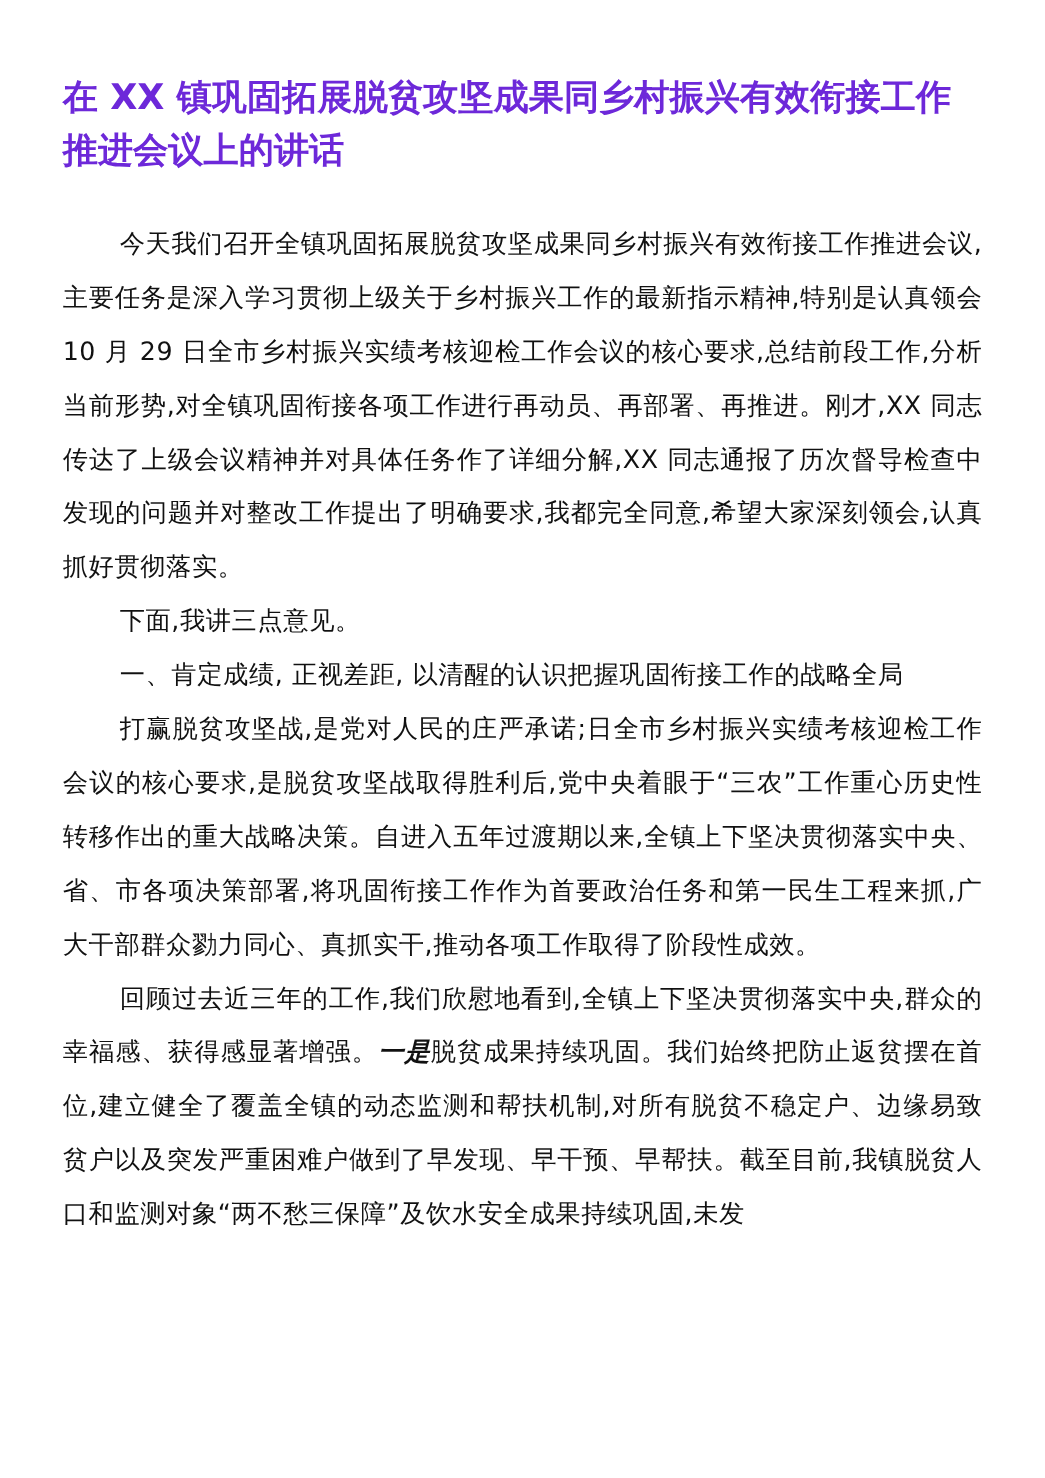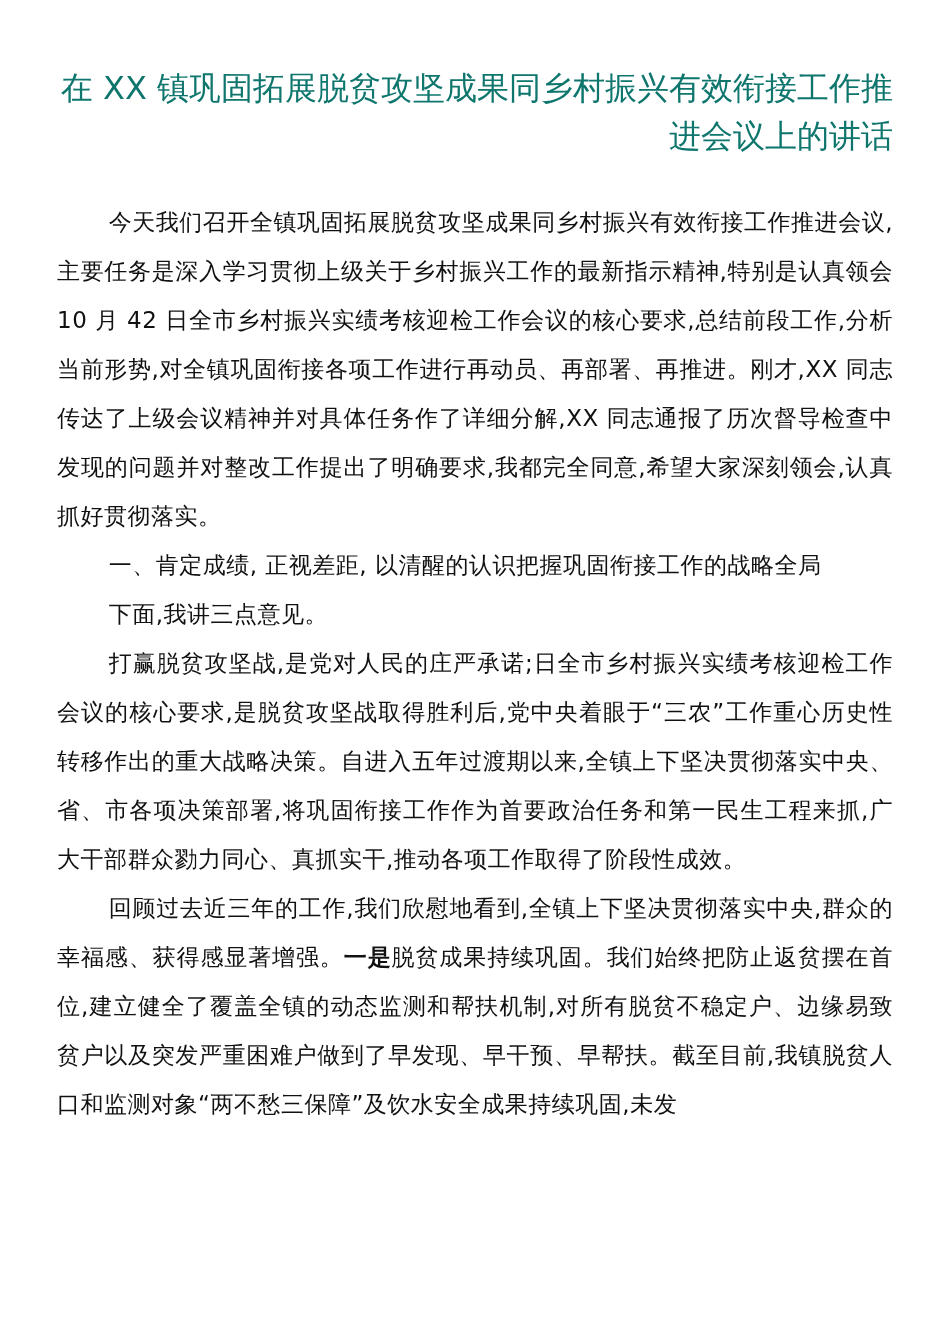--- a/index.html
+++ b/index.html
@@ -18,24 +18,24 @@
     .page {
       position: absolute;
       left: 57px;
       top: 64px;
       width: 836px;
     }
     .doc-title {
       margin: 0;
       font-size: 32px;
       line-height: 48px;
-      font-weight: normal;
-      text-align: right;
+      font-weight: bold;
+      text-align: left;
       letter-spacing: 0px;
-      color: #0f766e;
+      color: #6d28d9;
     }
     .doc-body {
       margin-top: 38px;
     }
     .para {
       margin: 0;
       font-size: 23px;
       line-height: 49px;
       text-align: justify;
       text-justify: inter-character;
@@ -46,33 +46,34 @@
     }
     .para.salutation {
       margin-bottom: 0;
     }
     .para.heading {
       text-indent: 2.25em;
       text-align: left;
     }
     .bold {
       font-weight: bold;
+      font-style: italic;
     }
   </style>
 </head>
 <body>
 
 <div class="page">
   <h1 class="doc-title">在 XX 镇巩固拓展脱贫攻坚成果同乡村振兴有效衔接工作推进会议上的讲话</h1>
 
   <div class="doc-body">
 
-    <p class="para indent">今天我们召开全镇巩固拓展脱贫攻坚成果同乡村振兴有效衔接工作推进会议,主要任务是深入学习贯彻上级关于乡村振兴工作的最新指示精神,特别是认真领会 10 月 42 日全市乡村振兴实绩考核迎检工作会议的核心要求,总结前段工作,分析当前形势,对全镇巩固衔接各项工作进行再动员、再部署、再推进。刚才,XX 同志传达了上级会议精神并对具体任务作了详细分解,XX 同志通报了历次督导检查中发现的问题并对整改工作提出了明确要求,我都完全同意,希望大家深刻领会,认真抓好贯彻落实。</p>
+    <p class="para indent">今天我们召开全镇巩固拓展脱贫攻坚成果同乡村振兴有效衔接工作推进会议,主要任务是深入学习贯彻上级关于乡村振兴工作的最新指示精神,特别是认真领会 10 月 29 日全市乡村振兴实绩考核迎检工作会议的核心要求,总结前段工作,分析当前形势,对全镇巩固衔接各项工作进行再动员、再部署、再推进。刚才,XX 同志传达了上级会议精神并对具体任务作了详细分解,XX 同志通报了历次督导检查中发现的问题并对整改工作提出了明确要求,我都完全同意,希望大家深刻领会,认真抓好贯彻落实。</p>
+
+    <p class="para indent">下面,我讲三点意见。</p>
 
     <p class="para heading">一、肯定成绩, 正视差距, 以清醒的认识把握巩固衔接工作的战略全局</p>
-
-    <p class="para indent">下面,我讲三点意见。</p>
 
     <p class="para indent">打赢脱贫攻坚战,是党对人民的庄严承诺;日全市乡村振兴实绩考核迎检工作会议的核心要求,是脱贫攻坚战取得胜利后,党中央着眼于“三农”工作重心历史性转移作出的重大战略决策。自进入五年过渡期以来,全镇上下坚决贯彻落实中央、省、市各项决策部署,将巩固衔接工作作为首要政治任务和第一民生工程来抓,广大干部群众勠力同心、真抓实干,推动各项工作取得了阶段性成效。</p>
 
     <p class="para indent"><span>回顾过去近三年的工作,我们欣慰地看到,全镇上下坚决贯彻落实中央,群众的幸福感、获得感显著增强。</span><span class="bold">一是</span><span>脱贫成果持续巩固。我们始终把防止返贫摆在首位,建立健全了覆盖全镇的动态监测和帮扶机制,对所有脱贫不稳定户、边缘易致贫户以及突发严重困难户做到了早发现、早干预、早帮扶。截至目前,我镇脱贫人口和监测对象“两不愁三保障”及饮水安全成果持续巩固,未发</span></p>
   </div>
 </div>
 
 </body></html>

